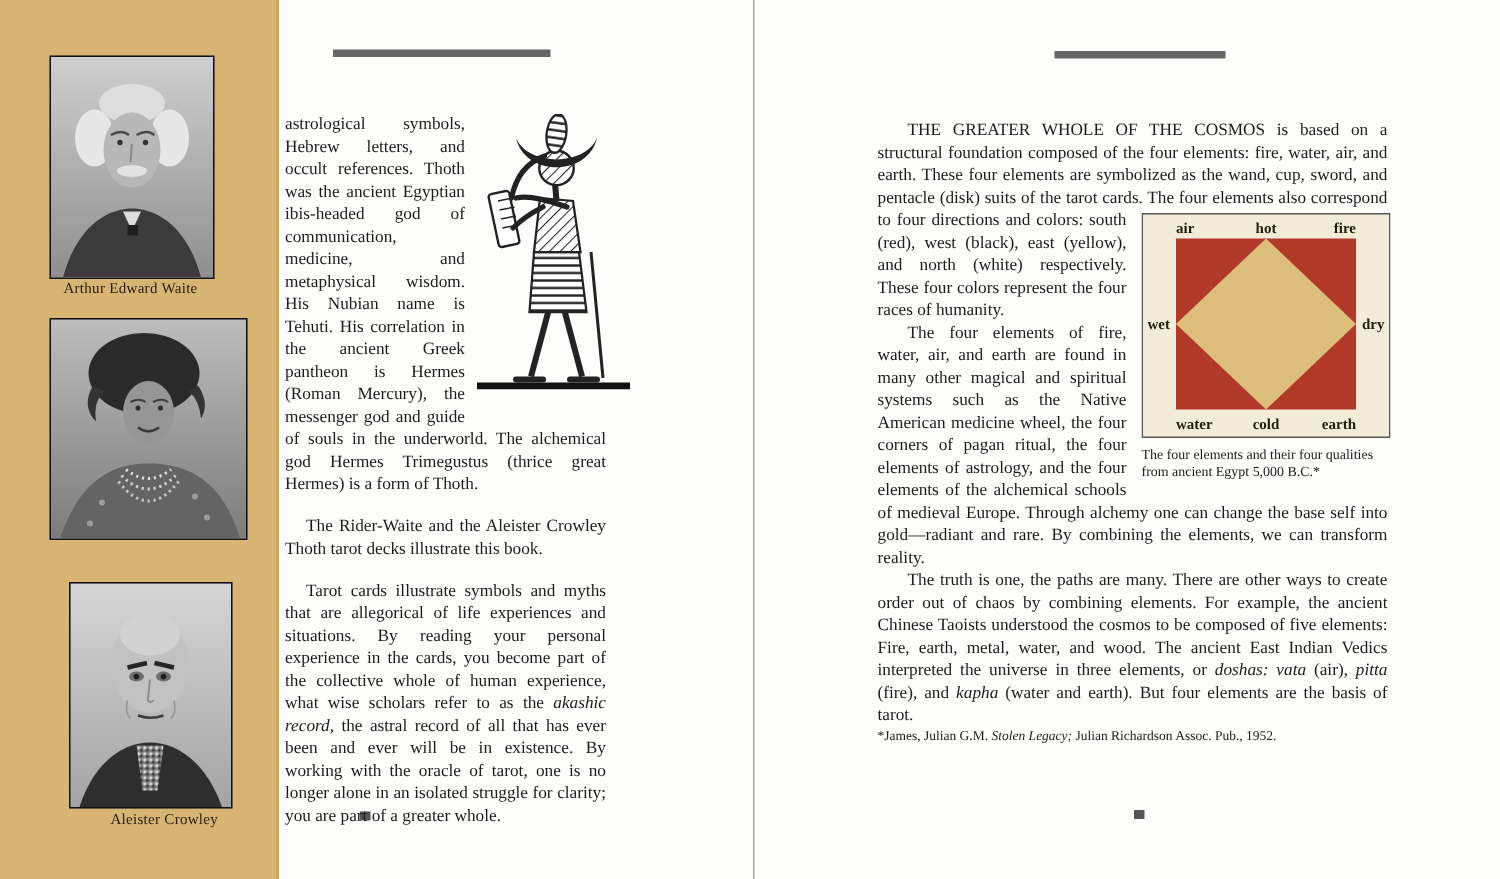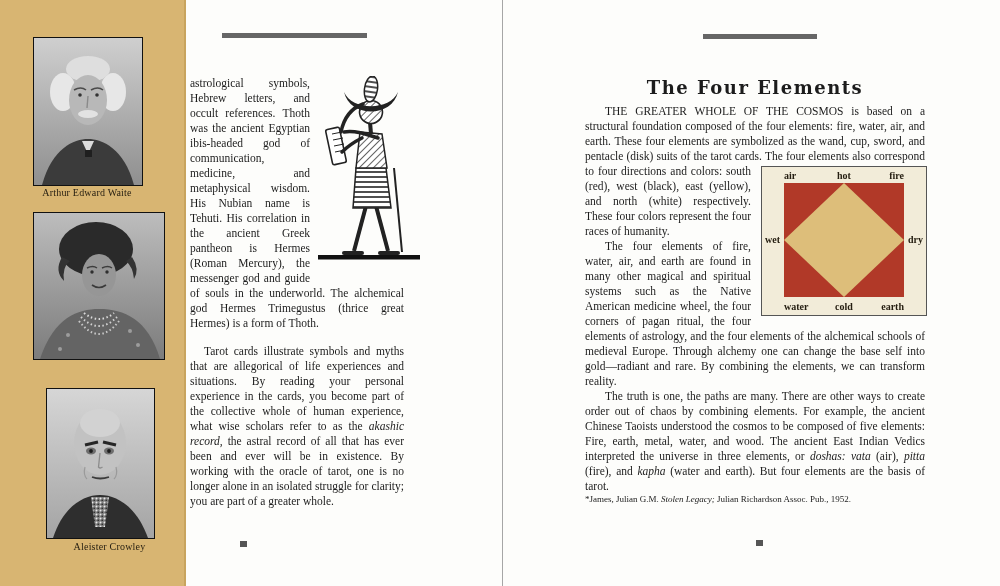--- a/index.html
+++ b/index.html
@@ -193,42 +193,43 @@
           <circle cx="55" cy="36" r="11.5" fill="url(#hatch)" stroke="#222" stroke-width="1.6"></circle>
           <path d="M47,28 C36,32 28,41 25,56" stroke="#222" stroke-width="3.5" fill="none" stroke-linecap="round"></path>
           <circle cx="58" cy="33" r="1.6" fill="#111"></circle>
 
           <path d="M28,16 C36,35 74,35 82,16 C76,42 34,42 28,16 Z" fill="#222"></path>
           <ellipse cx="55" cy="13" rx="6.5" ry="13" fill="url(#stripe)" stroke="#222" stroke-width="1.5" transform="rotate(8 55 13)"></ellipse>
         </svg>
       </span>
       <span>astrological symbols, Hebrew letters, and occult references. Thoth was the ancient Egyptian ibis-headed god of communication, medicine, and metaphysical wisdom. His Nubian name is Tehuti. His correlation in the ancient Greek pantheon is Hermes (Roman Mercury), the messenger god and guide of souls in the underworld. The alchemical god Hermes Trimegustus (thrice great Hermes) is a form of Thoth.</span>
     </p>
+    <p class="sp">The Rider-Waite and the Aleister Crowley Thoth tarot decks illustrate this book.</p>
     <p class="sp"><span>Tarot cards illustrate symbols and myths that are allegorical of life experiences and situations. By reading your personal experience in the cards, you become part of the collective whole of human experience, what wise scholars refer to as the </span><i>akashic record,</i><span> the astral record of all that has ever been and ever will be in existence. By working with the oracle of tarot, one is no longer alone in an isolated struggle for clarity; you are part of a greater whole.</span></p>
   </div>
 
   <div class="col right-col">
-    <h1 class="page-title">The Four Elements</h1>
 
     <p class="para">
       <span class="fig-pusher"></span>
       <span class="fig-float">
         <svg viewBox="0 0 166 150" width="166" height="150">
           <rect x="0.5" y="0.5" width="165" height="149" fill="#f2ecd9" stroke="#555" stroke-width="1"></rect>
           <rect x="23" y="17" width="120" height="114" fill="#b13928"></rect>
           <polygon points="83,17 143,74 83,131 23,74" fill="#ddbe7a"></polygon>
           <text class="diag-label" x="23" y="13" text-anchor="start">air</text>
           <text class="diag-label" x="83" y="13" text-anchor="middle">hot</text>
           <text class="diag-label" x="143" y="13" text-anchor="end">fire</text>
           <text class="diag-label" x="19" y="77" text-anchor="end">wet</text>
           <text class="diag-label" x="147" y="77" text-anchor="start">dry</text>
           <text class="diag-label" x="23" y="144" text-anchor="start">water</text>
           <text class="diag-label" x="83" y="144" text-anchor="middle">cold</text>
           <text class="diag-label" x="143" y="144" text-anchor="end">earth</text>
         </svg>
+        <span class="fig-caption" style="display:block;">The four elements and their four qualities from ancient Egypt 5,000 B.C.*</span>
       </span>
       <span>THE GREATER WHOLE OF THE COSMOS is based on a structural foundation composed of the four elements: fire, water, air, and earth. These four elements are symbolized as the wand, cup, sword, and pentacle (disk) suits of the tarot cards. The four elements also correspond to four directions and colors: south (red), west (black), east (yellow), and north (white) respectively. These four colors represent the four races of humanity.</span>
     </p>
 
     <p class="para">The four elements of fire, water, air, and earth are found in many other magical and spiritual systems such as the Native American medicine wheel, the four corners of pagan ritual, the four elements of astrology, and the four elements of the alchemical schools of medieval Europe. Through alchemy one can change the base self into gold—radiant and rare. By combining the elements, we can transform reality.</p>
 
     <p class="para"><span>The truth is one, the paths are many. There are other ways to create order out of chaos by combining elements. For example, the ancient Chinese Taoists understood the cosmos to be composed of five elements: Fire, earth, metal, water, and wood. The ancient East Indian Vedics interpreted the universe in three elements, or </span><i>doshas: vata</i><span> (air), </span><i>pitta</i><span> (fire), and </span><i>kapha</i><span> (water and earth). But four elements are the basis of tarot.</span></p>
 
     <p class="footnote"><span>*James, Julian G.M. </span><i>Stolen Legacy;</i><span> Julian Richardson Assoc. Pub., 1952.</span></p>
   </div>

